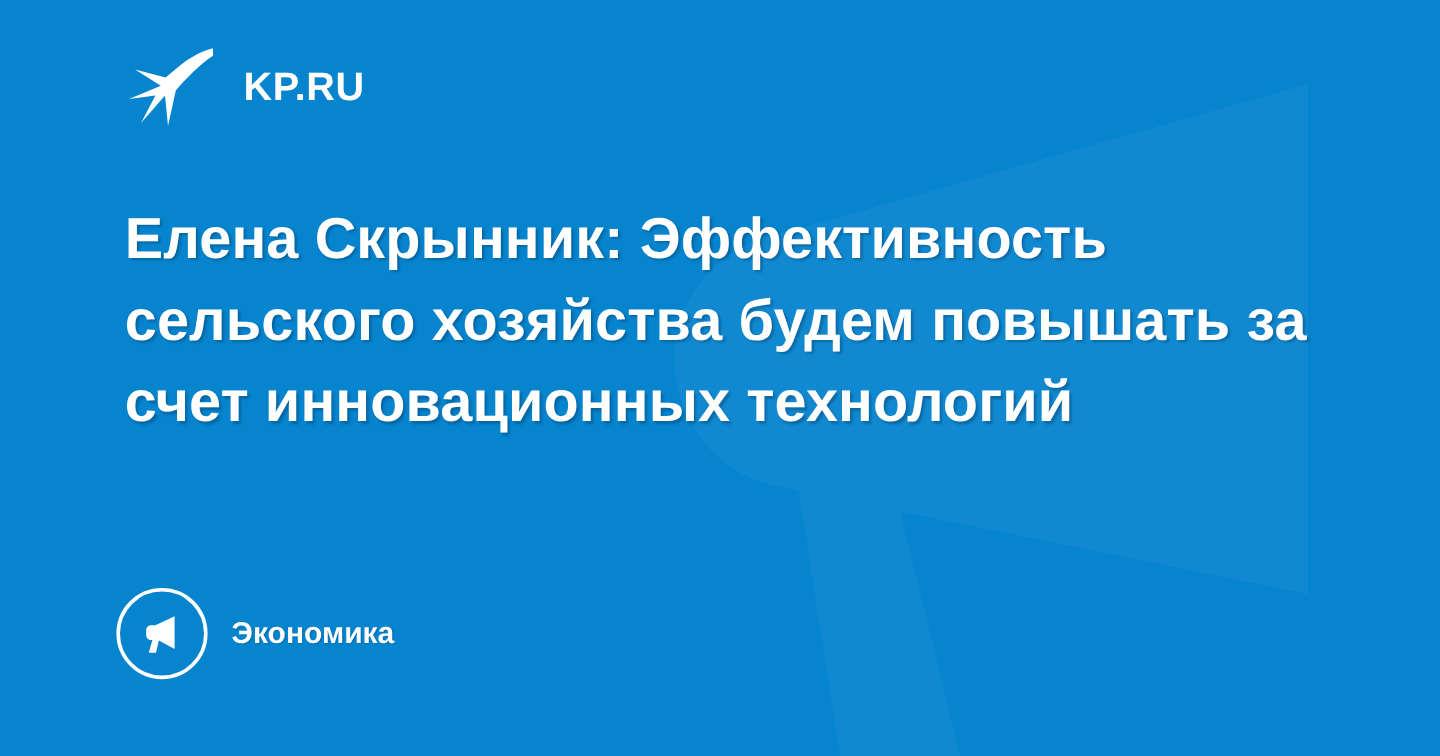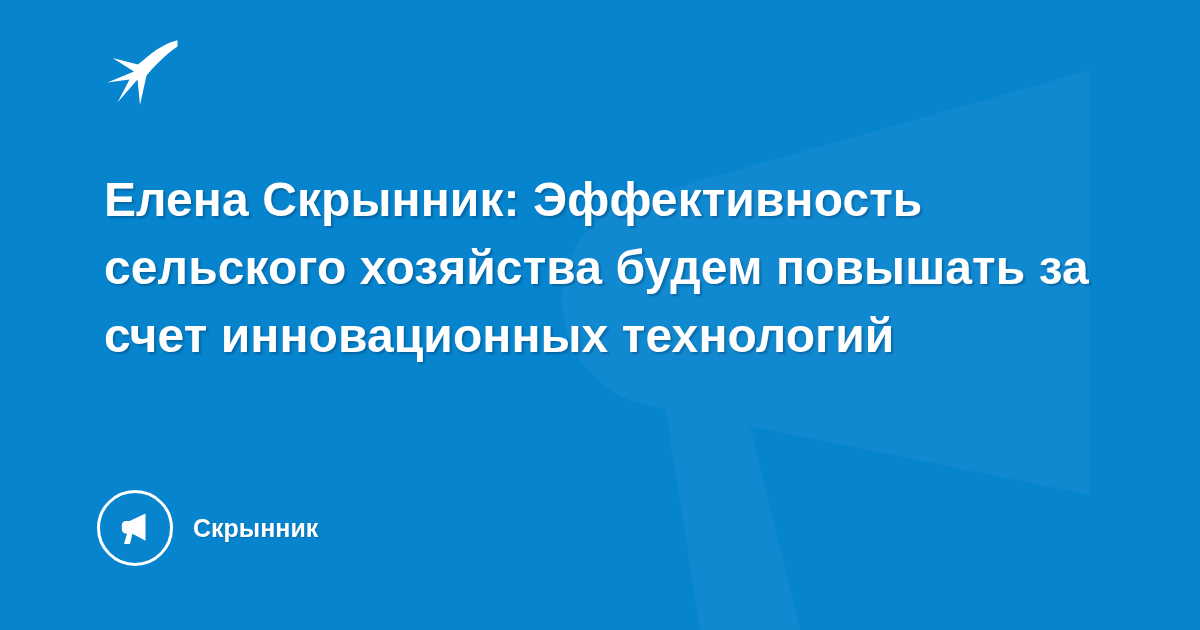--- a/index.html
+++ b/index.html
@@ -117,29 +117,30 @@
     </g>
   </svg>
 
   <div class="header">
     <svg class="logo-bird" viewBox="0 0 78 72" aria-hidden="true">
       <path fill="#ffffff" d="M72.5 5.2 C63.0 7.5 53.0 13.0 44.5 20.0 L33.0 29.5
                L7.5 23.0 L29.0 36.5 L2.5 47.5 L24.5 44.5
                L12.5 67.5 L32.5 44.5 L35.0 70.0 L41.5 40.5
                C50.5 30.0 61.0 19.0 72.5 11.5 Z"></path>
     </svg>
+    <span class="logo-word">KP.RU</span>
   </div>
 
   <h1 class="headline">Елена Скрынник: Эффективность сельского хозяйства будем повышать за счет инновационных технологий</h1>
 
   <div class="badge">
     <span class="badge-circle">
       <svg width="42" height="42" viewBox="0 0 42 42" aria-hidden="true">
         <path fill="#ffffff" d="M31.5 6.5 L15.5 14.0 L12.0 14.0
                  C9.6 14.0 7.8 15.8 7.8 18.2 L7.8 22.2
                  C7.8 24.6 9.6 26.4 12.0 26.4 L13.0 26.4
                  L10.0 37.0 L16.0 37.0 L18.4 26.7 L31.5 33.8 Z"></path>
       </svg>
     </span>
-    <span class="badge-label">Скрынник</span>
+    <span class="badge-label">Экономика</span>
   </div>
 
 </div>
 
 </body></html>

